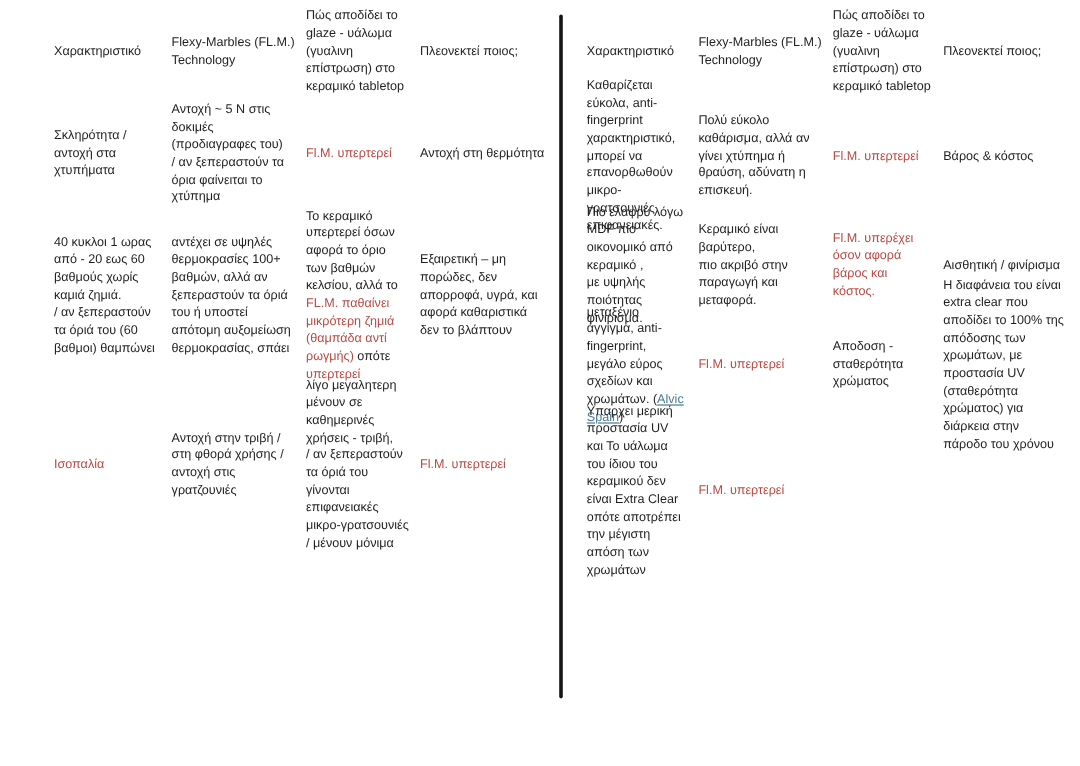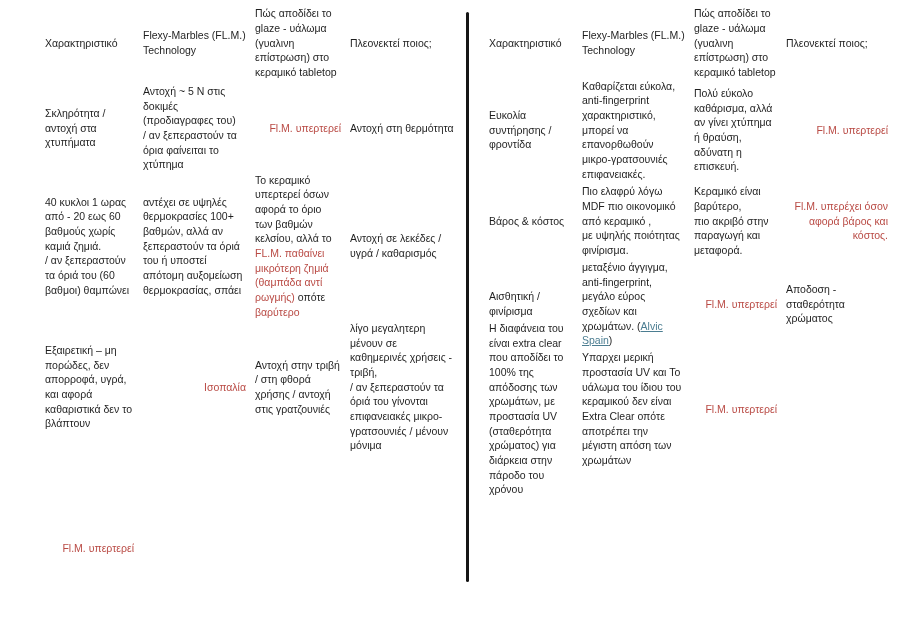--- a/index.html
+++ b/index.html
@@ -17,21 +17,21 @@
   }
   .tbl-right{
     left:489px;top:6px;width:408px;
     grid-template-columns:93px 112px 92px 111px;
     grid-template-rows:74px 100px 82px 84px 126px;
   }
   .cell{padding-right:9px;box-sizing:border-box;align-self:center;}
   .cell.h{font-weight:400;}
   .cell.feat{font-weight:400;}
   [data-bind]{white-space:pre-line;}
-  .red{color:#b94a44;text-align:right;}
+  .red{color:#b94a44;}
   .bold{font-weight:400;}
   .link{color:#4b7d91;text-decoration:underline;cursor:pointer;}
   .divider{
     position:absolute;left:466px;top:12px;width:3px;height:570px;
     background:#151515;border-radius:2px;
   }
 </style>
 </head>
 <body>
 
@@ -43,41 +43,39 @@
 
   <div class="cell feat" data-bind="left.rows.0.feature">Σκληρότητα / αντοχή στα χτυπήματα</div>
   <div class="cell" data-bind="left.rows.0.flm">Αντοχή ~ 5 N στις δοκιμές (προδιαγραφες του)
 / αν ξεπεραστούν τα όρια φαίνειται το χτύπημα</div>
   <div class="cell red" data-bind="left.rows.0.verdict">Fl.M. υπερτερεί</div>
 
   <div class="cell feat" data-bind="left.rows.1.feature">Αντοχή στη θερμότητα</div>
   <div class="cell" data-bind="left.rows.1.flm">40 κυκλοι 1 ωρας από - 20 εως 60 βαθμούς χωρίς καμιά ζημιά.
 / αν ξεπεραστούν τα όριά του (60 βαθμοι) θαμπώνει</div>
   <div class="cell"><span data-bind="left.rows.1.glaze_pre">αντέχει σε υψηλές θερμοκρασίες 100+ βαθμών, αλλά αν ξεπεραστούν τα όριά του ή υποστεί απότομη αυξομείωση θερμοκρασίας, </span><span class="bold" data-bind="left.rows.1.glaze_bold">σπάει</span></div>
-  <div class="cell"><span data-bind="left.rows.1.verdict_parts.0">Το κεραμικό υπερτερεί όσων αφορά το όριο των βαθμών κελσίου, αλλά το </span><span class="red" data-bind="left.rows.1.verdict_parts.1">FL.M. παθαίνει μικρότερη ζημιά (θαμπάδα αντί ρωγμής)</span><span data-bind="left.rows.1.verdict_parts.2"> οπότε </span><span class="red" data-bind="left.rows.1.verdict_parts.3">βαρύτερο</span></div>
+  <div class="cell"><span data-bind="left.rows.1.verdict_parts.0">Το κεραμικό υπερτερεί όσων αφορά το όριο των βαθμών κελσίου, αλλά το </span><span class="red" data-bind="left.rows.1.verdict_parts.1">FL.M. παθαίνει μικρότερη ζημιά (θαμπάδα αντί ρωγμής)</span><span data-bind="left.rows.1.verdict_parts.2"> οπότε </span><span class="red" data-bind="left.rows.1.verdict_parts.3">υπερτερεί</span></div>
 
-  <div class="cell feat" data-bind="left.rows.2.feature">Αντοχή σε λεκέδες / υγρά / καθαρισμός</div>
   <div class="cell" data-bind="left.rows.2.glaze">Εξαιρετική – μη πορώδες, δεν απορροφά, υγρά, και αφορά καθαριστικά δεν το βλάπτουν</div>
   <div class="cell red" data-bind="left.rows.2.verdict">Ισοπαλία</div>
 
   <div class="cell feat" data-bind="left.rows.3.feature">Αντοχή στην τριβή / στη φθορά χρήσης / αντοχή στις γρατζουνιές</div>
   <div class="cell" data-bind="left.rows.3.glaze">λίγο  μεγαλητερη μένουν σε καθημερινές χρήσεις - τριβή,
 / αν ξεπεραστούν τα όριά του γίνονται επιφανειακές μικρο-γρατσουνιές / μένουν μόνιμα</div>
   <div class="cell red" data-bind="left.rows.3.verdict">Fl.M. υπερτερεί</div>
 </section>
 
 <div class="divider"></div>
 
 <section class="tbl tbl-right">
   <div class="cell h" data-bind="header.feature">Χαρακτηριστικό</div>
   <div class="cell h" data-bind="header.flm">Flexy-Marbles (FL.M.) Technology</div>
   <div class="cell h" data-bind="header.glaze">Πώς αποδίδει το glaze - υάλωμα (γυαλινη επίστρωση) στο  κεραμικό tabletop</div>
   <div class="cell h" data-bind="header.winner">Πλεονεκτεί ποιος;</div>
 
-  <div class="cell feat" data-bind="right.rows.0.feature">Ευκολία συντήρησης / φροντίδα</div>
   <div class="cell"><span data-bind="right.rows.0.flm_pre">Καθαρίζεται εύκολα, </span><span class="bold" data-bind="right.rows.0.flm_bold">anti-fingerprint</span><span data-bind="right.rows.0.flm_post"> χαρακτηριστικό, μπορεί να επανορθωθούν μικρο-γρατσουνιές επιφανειακές.</span></div>
   <div class="cell" data-bind="right.rows.0.glaze">Πολύ εύκολο καθάρισμα, αλλά αν γίνει χτύπημα ή θραύση, αδύνατη η επισκευή.</div>
   <div class="cell red" data-bind="right.rows.0.verdict">Fl.M. υπερτερεί</div>
 
   <div class="cell feat" data-bind="right.rows.1.feature">Βάρος &amp; κόστος</div>
   <div class="cell" data-bind="right.rows.1.flm">Πιο ελαφρύ λόγω MDF πιο οικονομικό από κεραμικό ,
 με υψηλής ποιότητας φινίρισμα.</div>
   <div class="cell" data-bind="right.rows.1.glaze">Κεραμικό είναι βαρύτερο,
 πιο ακριβό στην παραγωγή και μεταφορά.</div>
   <div class="cell red" data-bind="right.rows.1.verdict">Fl.M. υπερέχει όσον αφορά βάρος και κόστος.</div>

